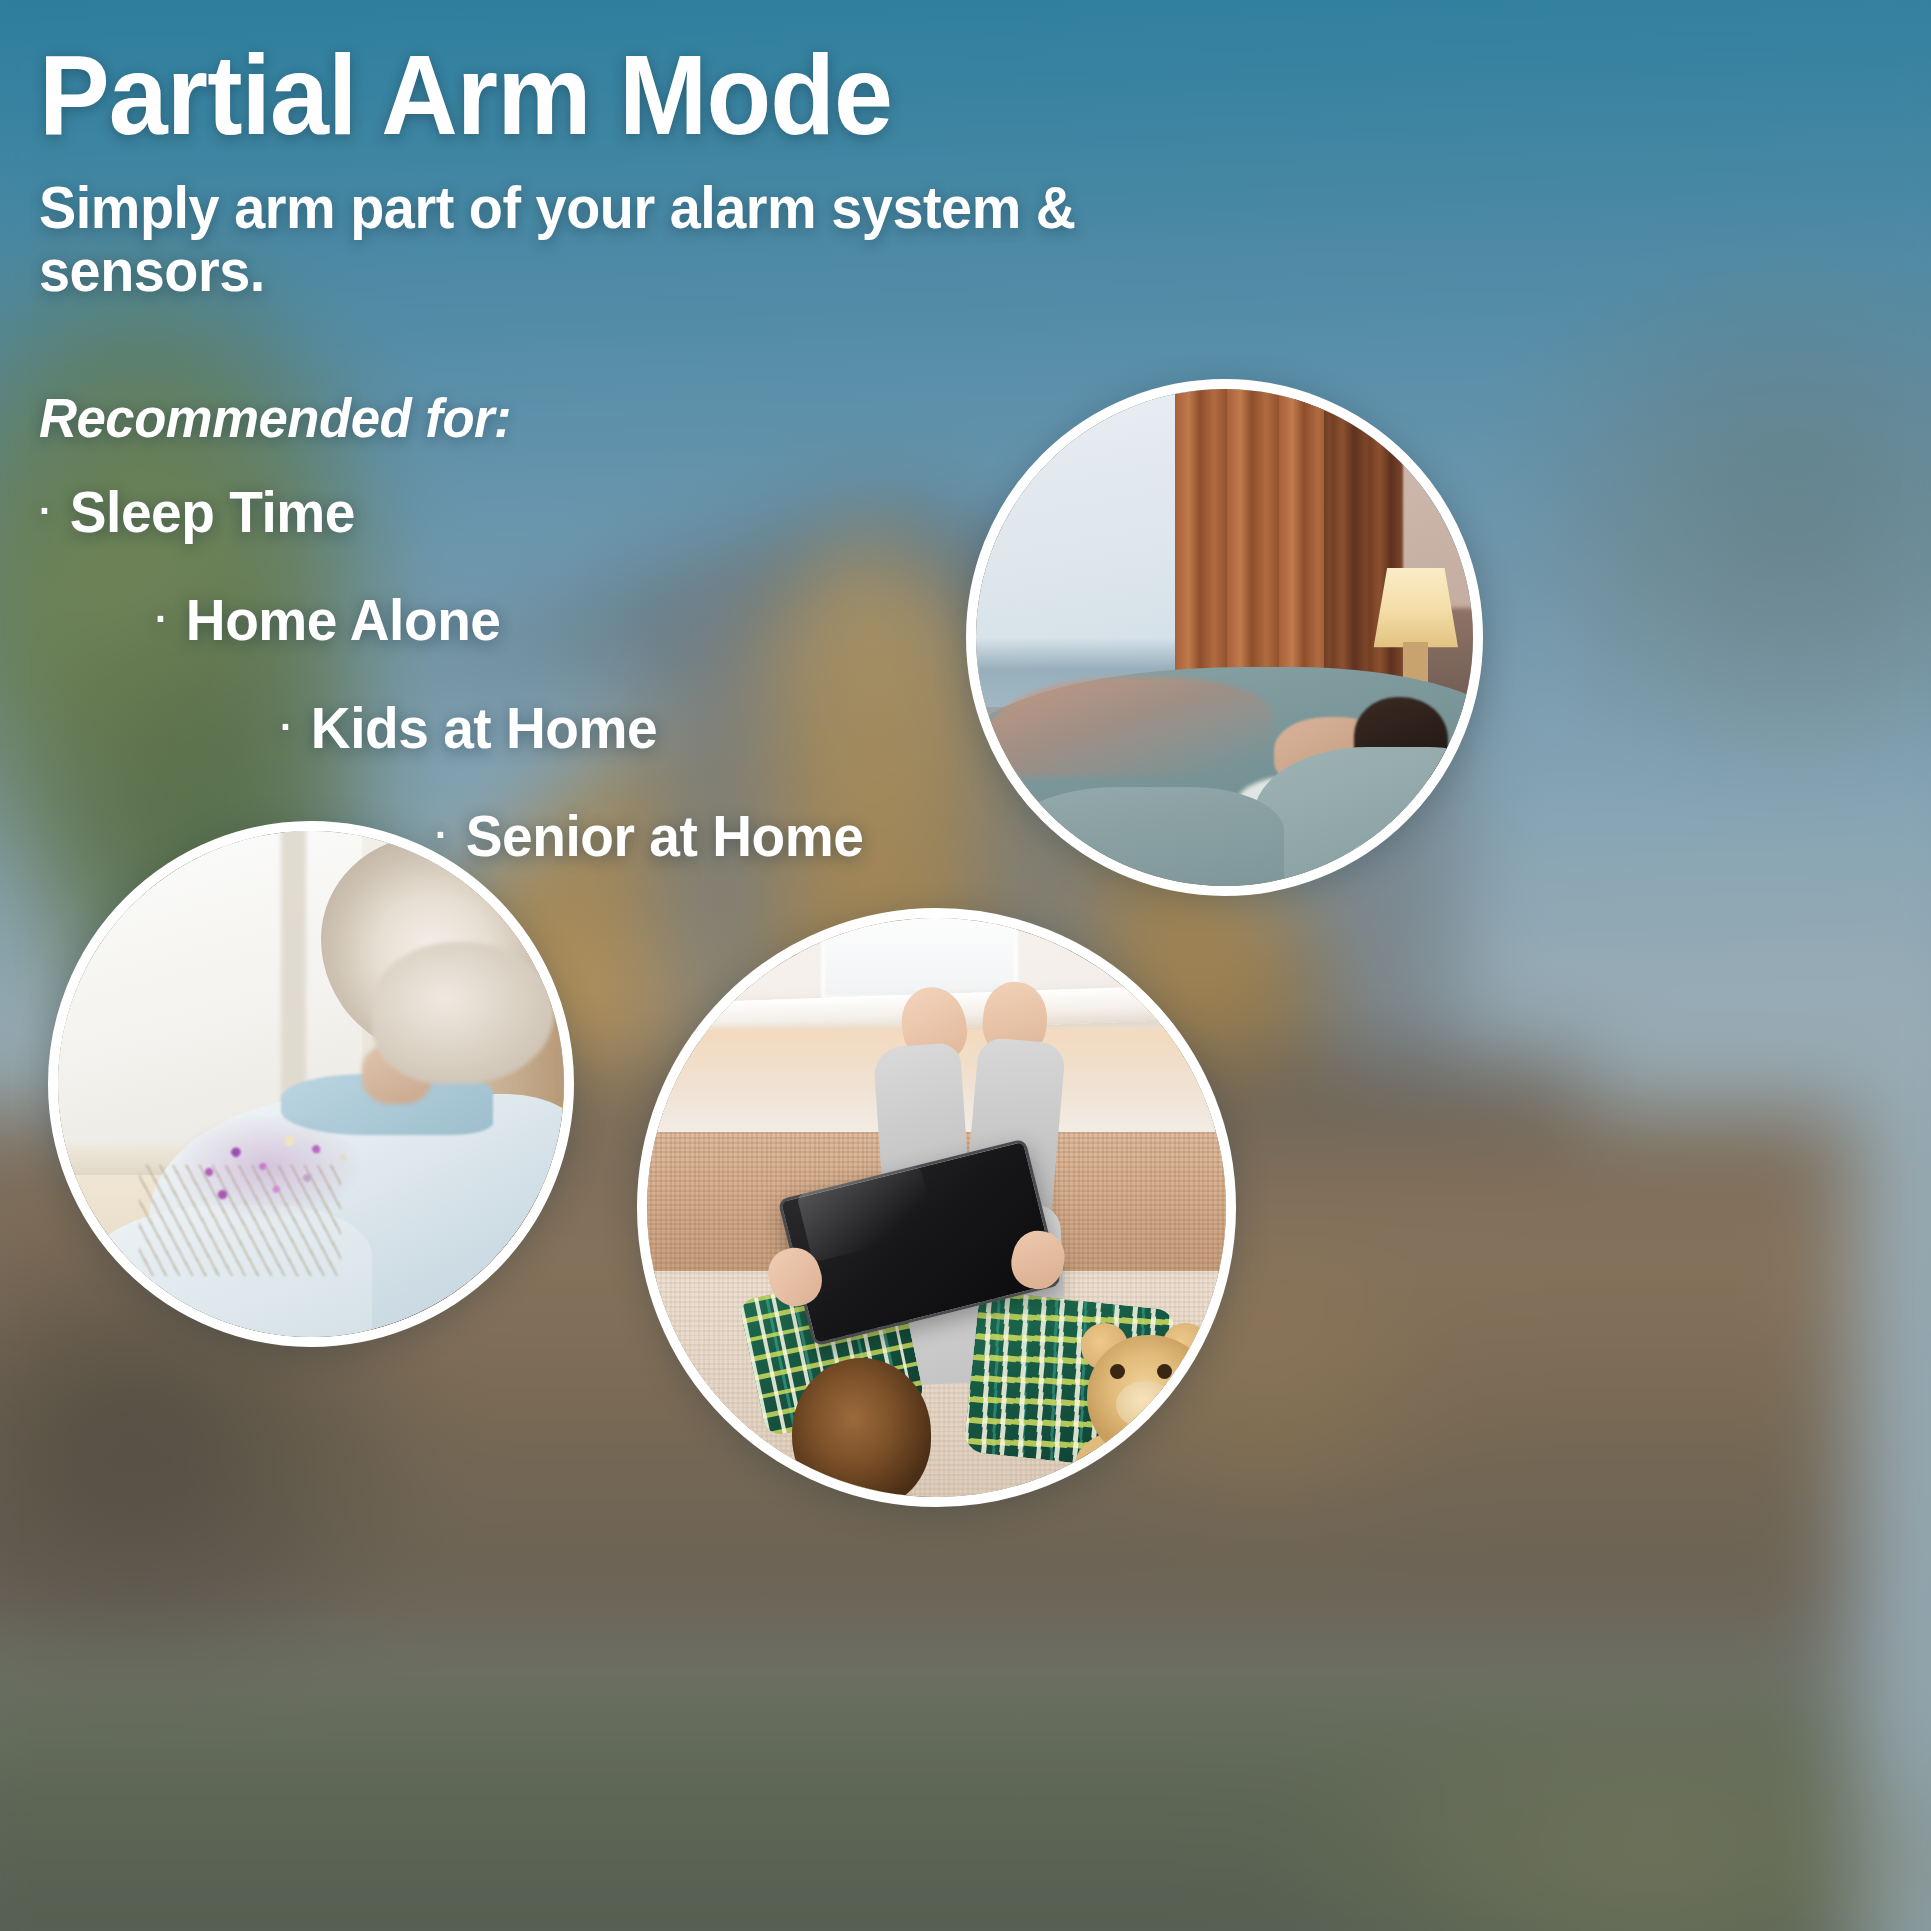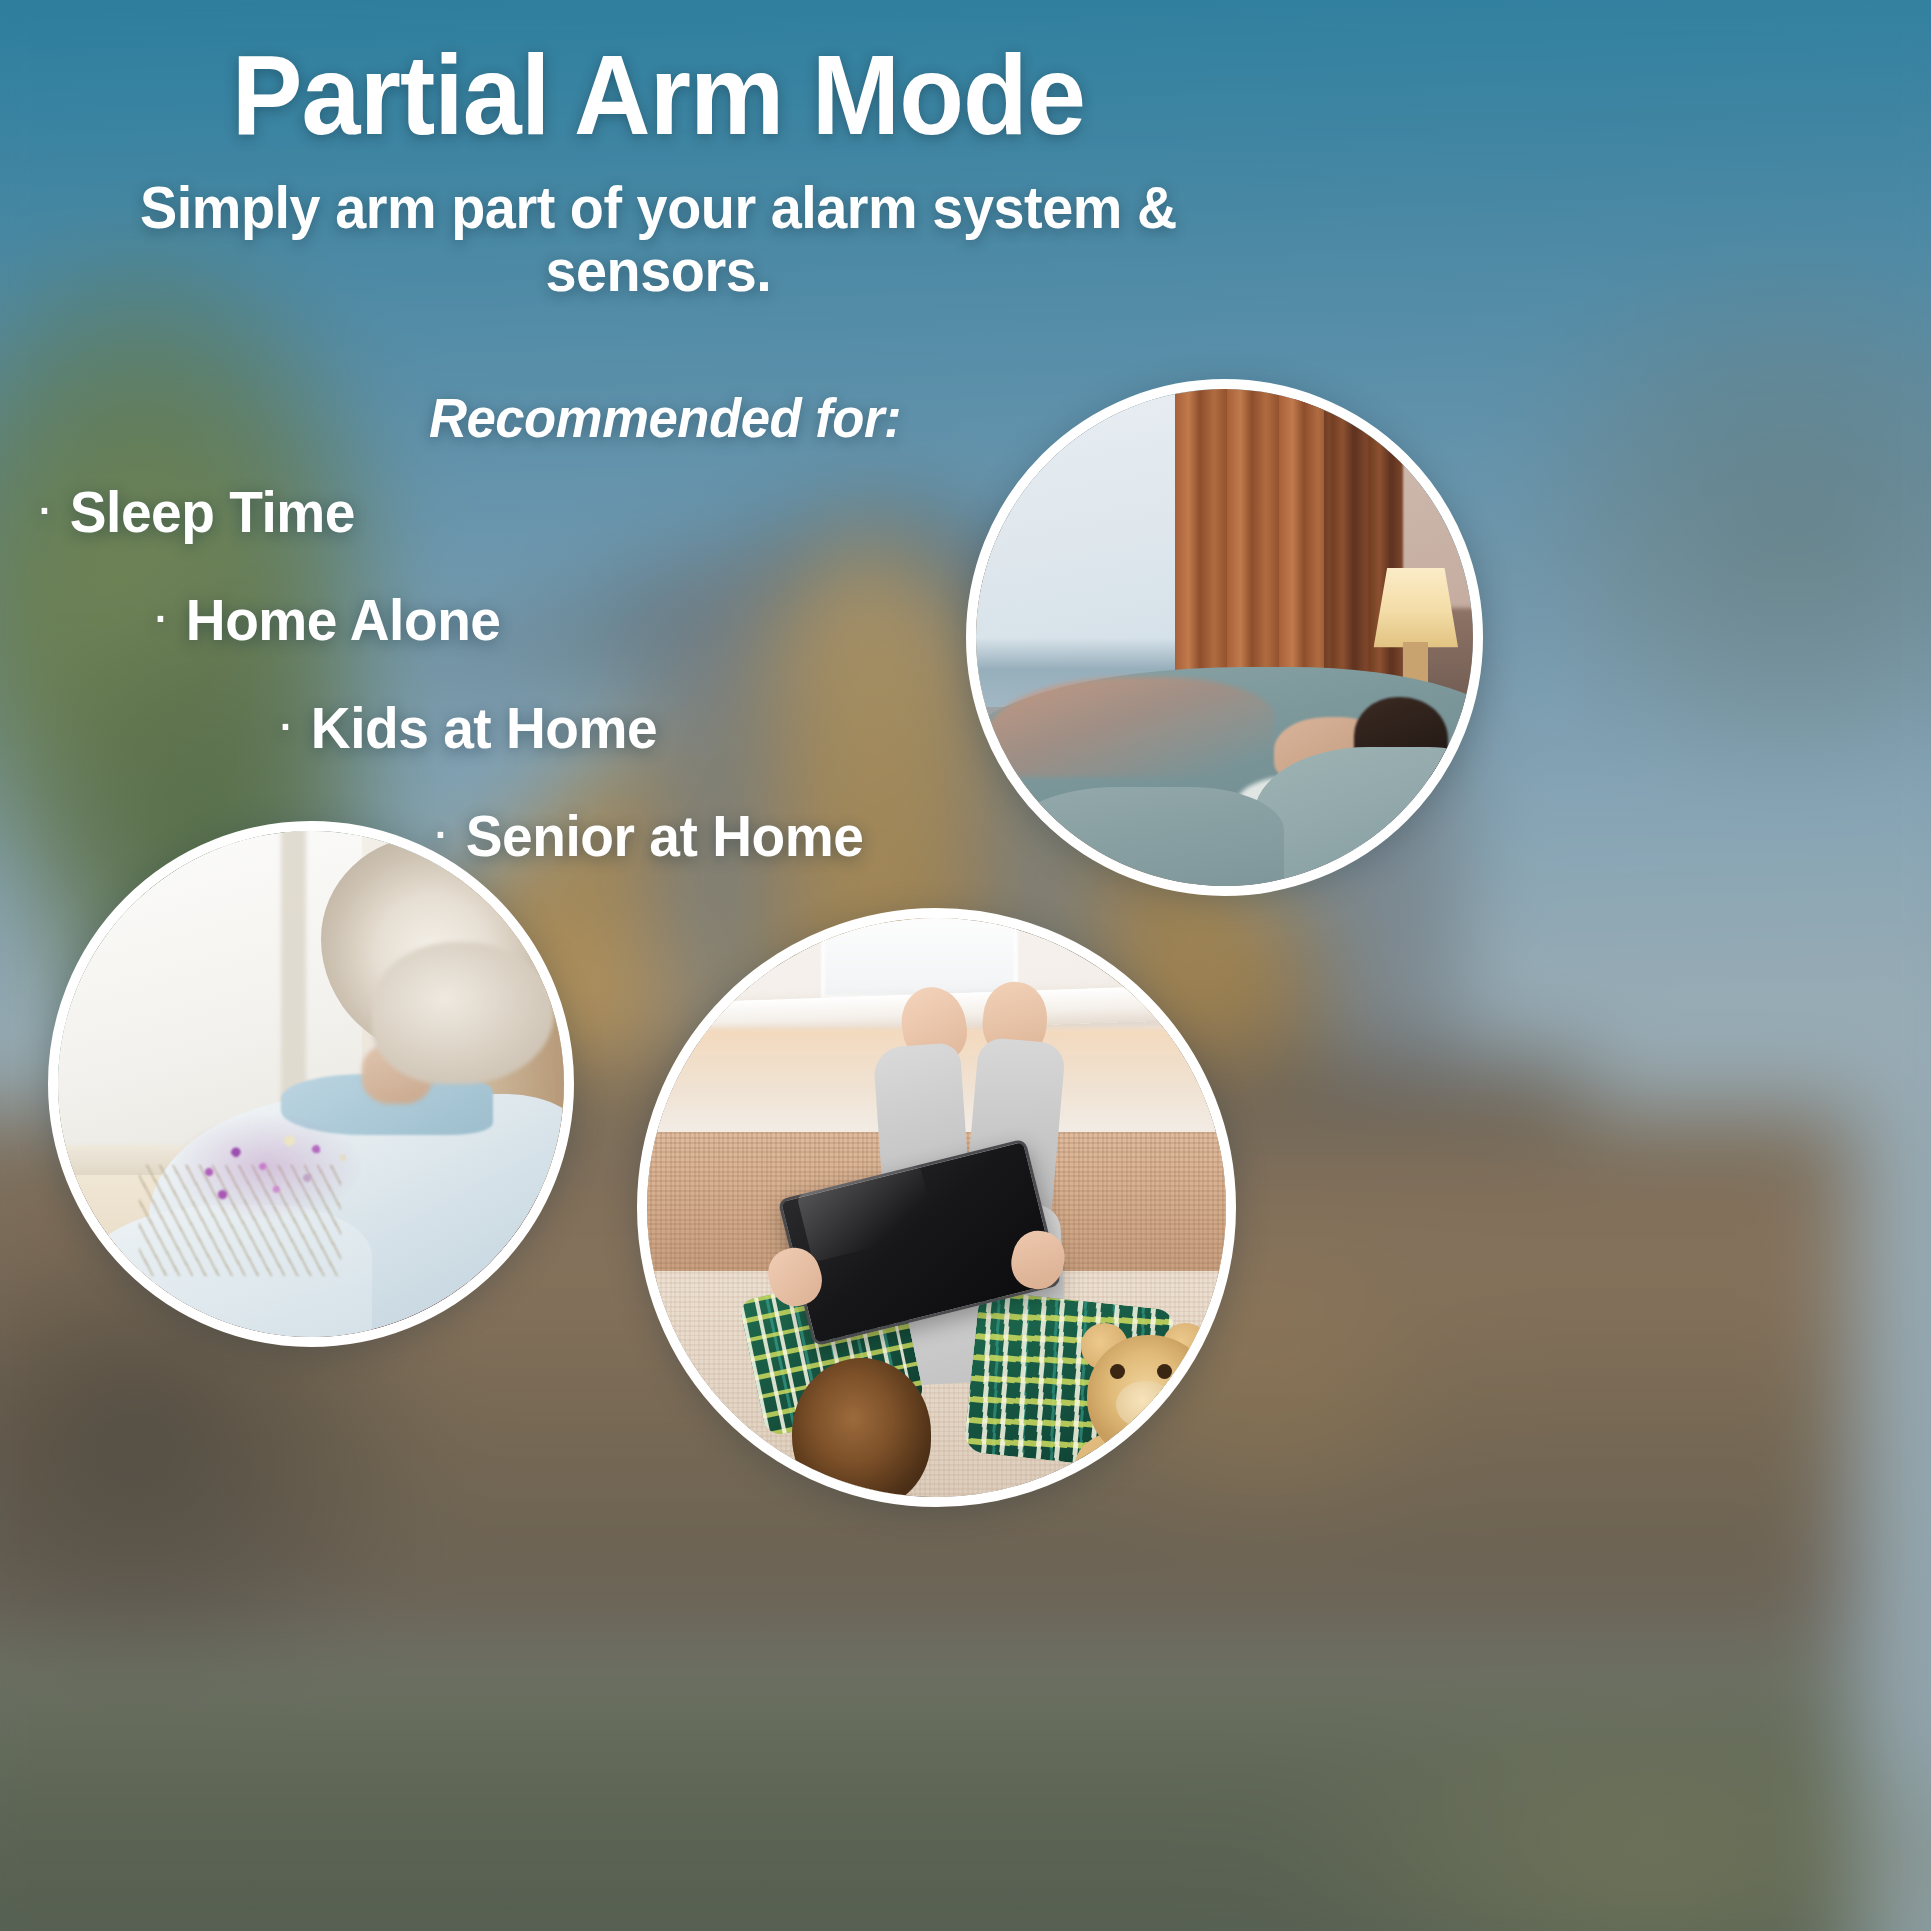--- a/index.html
+++ b/index.html
@@ -94,21 +94,20 @@
   #bg-scrim{
     position:absolute; inset:0;
     background:
       linear-gradient(180deg, rgba(32,112,150,.30) 0%, rgba(70,120,150,.18) 30%, rgba(90,120,140,.10) 55%, rgba(60,80,90,.14) 100%);
   }
 
   
   #text-col{
     position:absolute; left:0; top:0; width:1371px; padding:37px 0 0 39px;
     z-index:6;
-    text-align:center;
   }
   #page-title{
     font-size:114px; line-height:1.02; font-weight:700; color:#ffffff;
     letter-spacing:-1px;
     transform:scaleX(.93); transform-origin:left center;
     text-shadow:0 2.9px 13.5px rgba(20,45,60,.40);
   }
   #page-subtitle{
     margin-top:23px;
     font-size:60px; line-height:1.05; font-weight:700; color:#ffffff;

